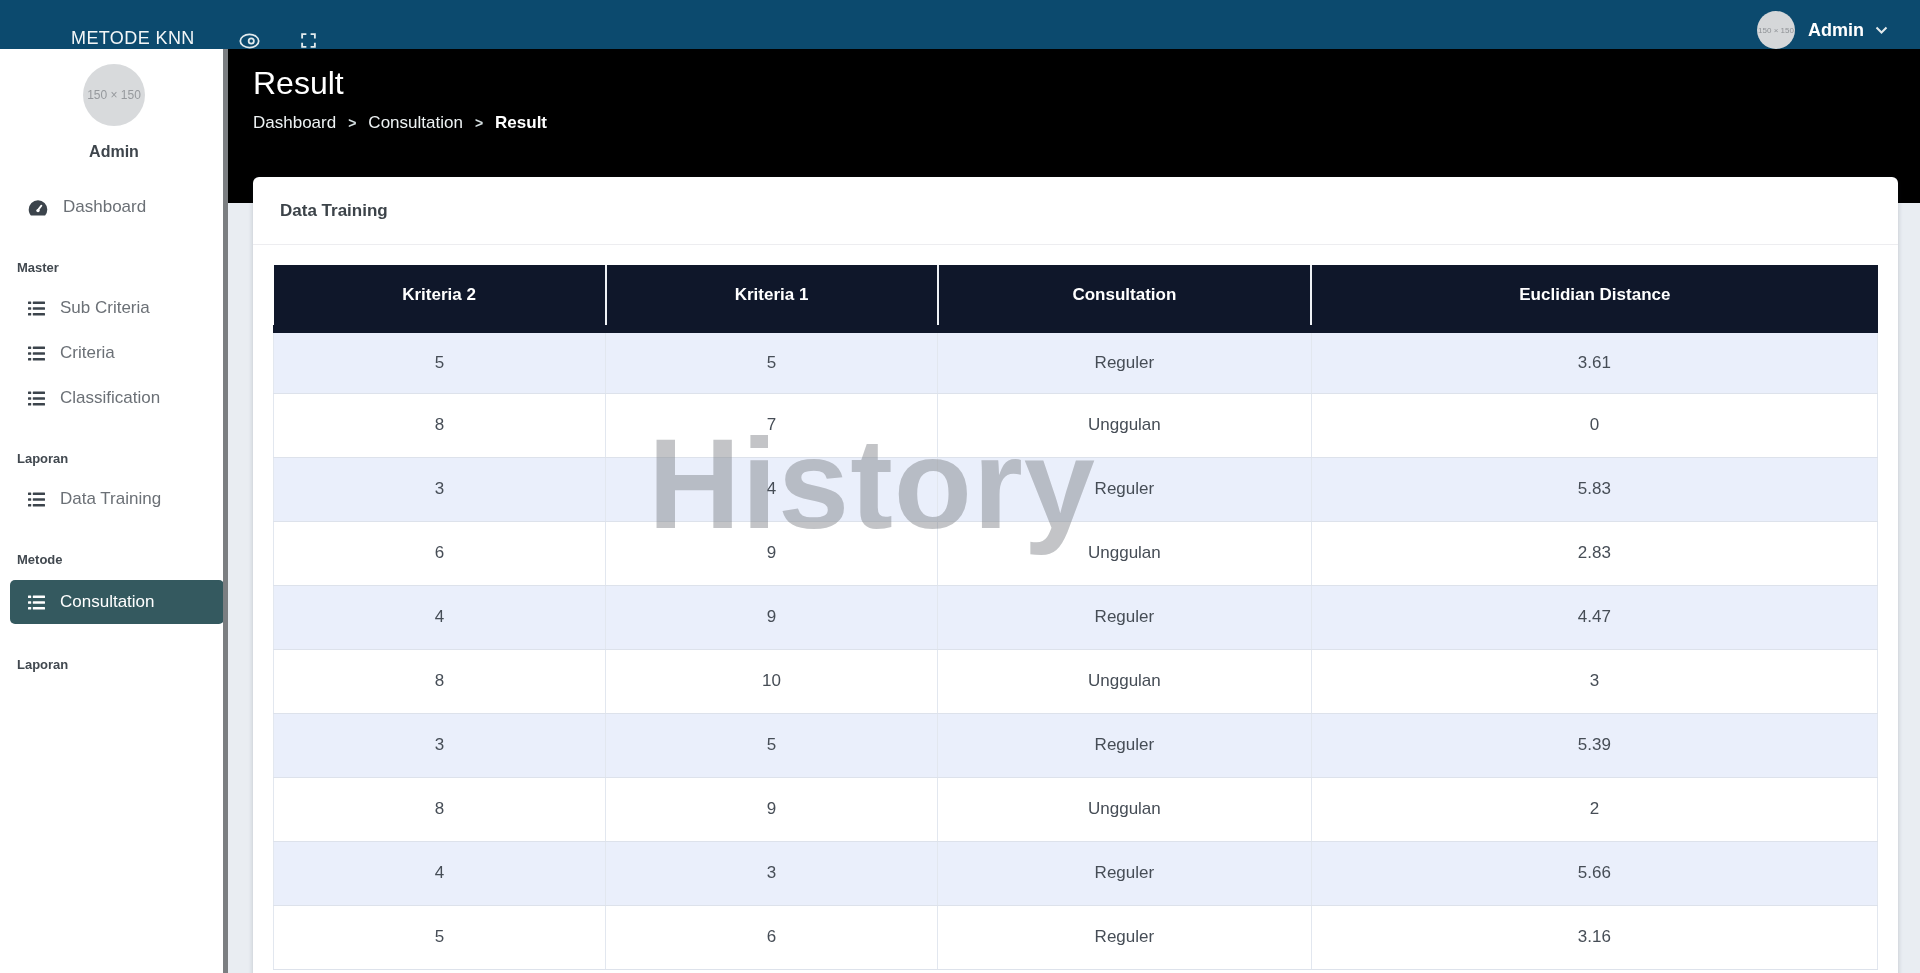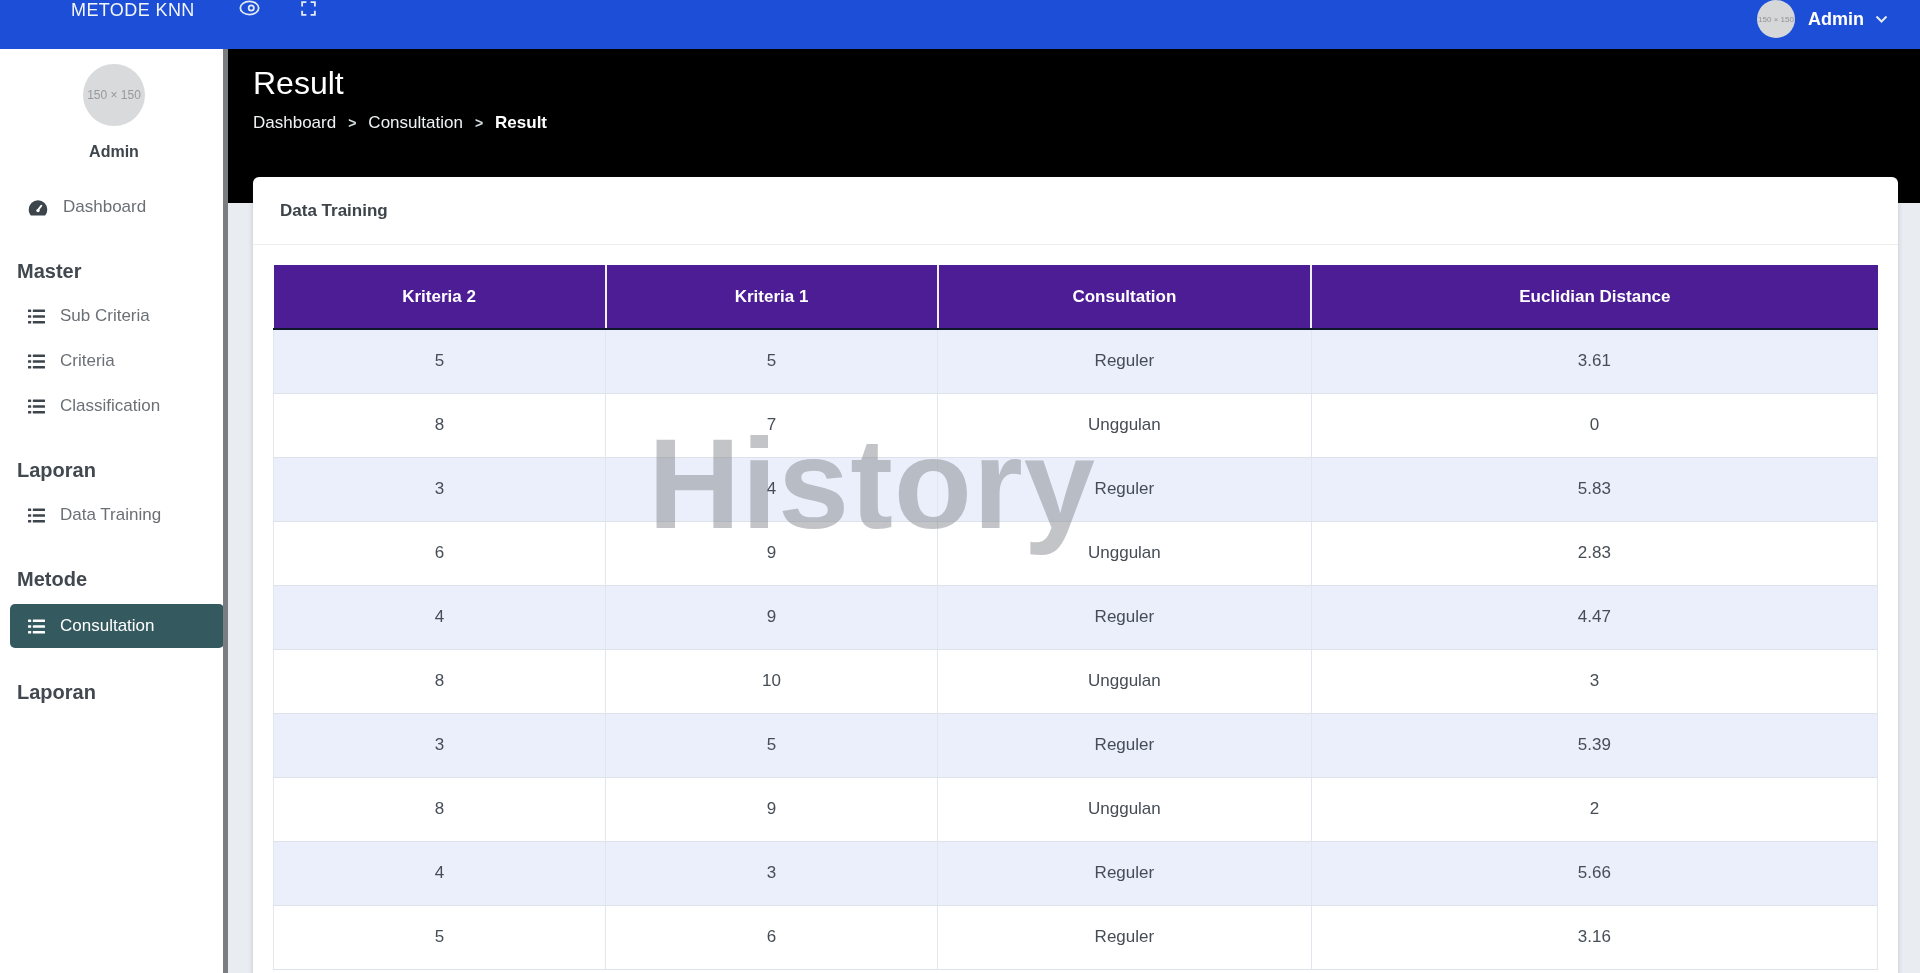--- a/index.html
+++ b/index.html
@@ -6,23 +6,23 @@
   html, body { width: 1920px; height: 973px; overflow: hidden; }
   body {
     font-family: "Liberation Sans", sans-serif;
     background: #e9edf2;
     position: relative;
   }
 
   
   .navbar {
     height: 49px;
-    background: #1d4ed8;
-    display: flex;
-    align-items: flex-start;
+    background: #0c4a6e;
+    display: flex;
+    align-items: flex-end;
     color: #f3f6f7;
     position: relative;
     z-index: 40;
   }
   .brand {
     margin-left: 71px;
     font-size: 18px;
     letter-spacing: .4px;
     color: #f3f6f7;
     cursor: pointer;
@@ -83,21 +83,21 @@
     display: flex; align-items: center; justify-content: center;
     color: #96999d;
     font-size: 12px;
     white-space: nowrap;
   }
   .profile-name { margin-top: 17px; font-size: 16px; font-weight: 700; color: #3e454c; }
   .side-nav { margin-top: 26px; }
   .section-heading {
     margin: 33px 0 13px;
     padding-left: 17px;
-    font-size: 20px;
+    font-size: 13px;
     font-weight: 700;
     color: #41484f;
   }
   .nav-item {
     display: flex;
     align-items: center;
     height: 40px;
     margin: 5px 0;
     padding-left: 28px;
     font-size: 17px;
@@ -154,28 +154,28 @@
     color: #3c4349;
   }
   .card-body { padding: 20px; }
 
   table.data-table {
     width: 100%;
     border-collapse: collapse;
     table-layout: fixed;
   }
   .data-table th {
-    background: #4c1d95;
+    background: #0f172a;
     color: #ffffff;
     font-size: 17px;
     font-weight: 700;
     height: 64px;
     text-align: center;
     border-right: 2px solid #eef1f5;
-    border-bottom: 2px solid #0f172a;
+    border-bottom: 8px solid #0f172a;
   }
   .data-table th:last-child { border-right: none; }
   .data-table td {
     height: 64px;
     text-align: center;
     font-size: 17px;
     color: #464d56;
     background: #ffffff;
     border: 1px solid #e2e7ef;
     border-top: 1px solid #dde2eb;

